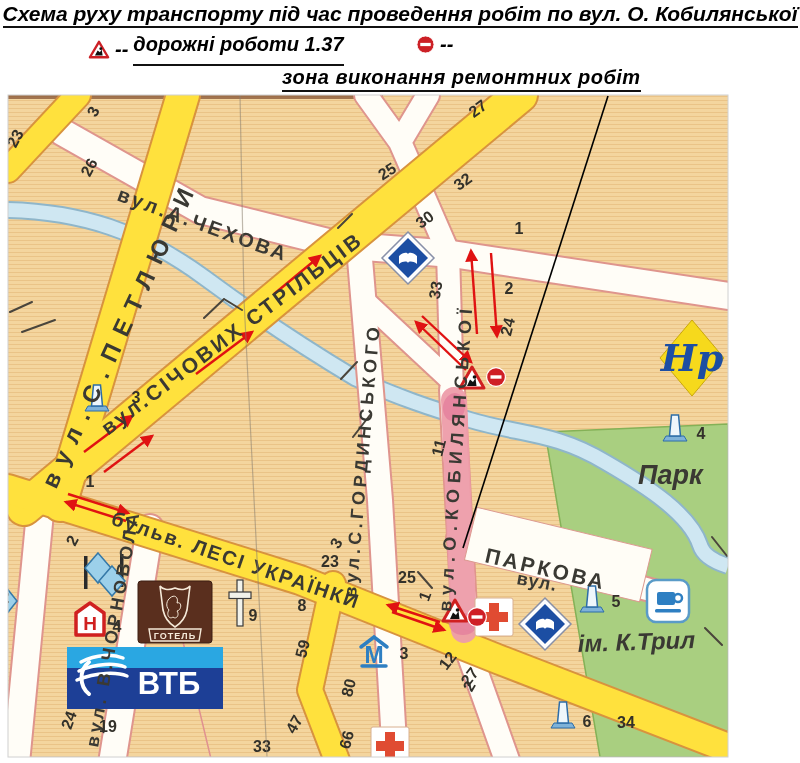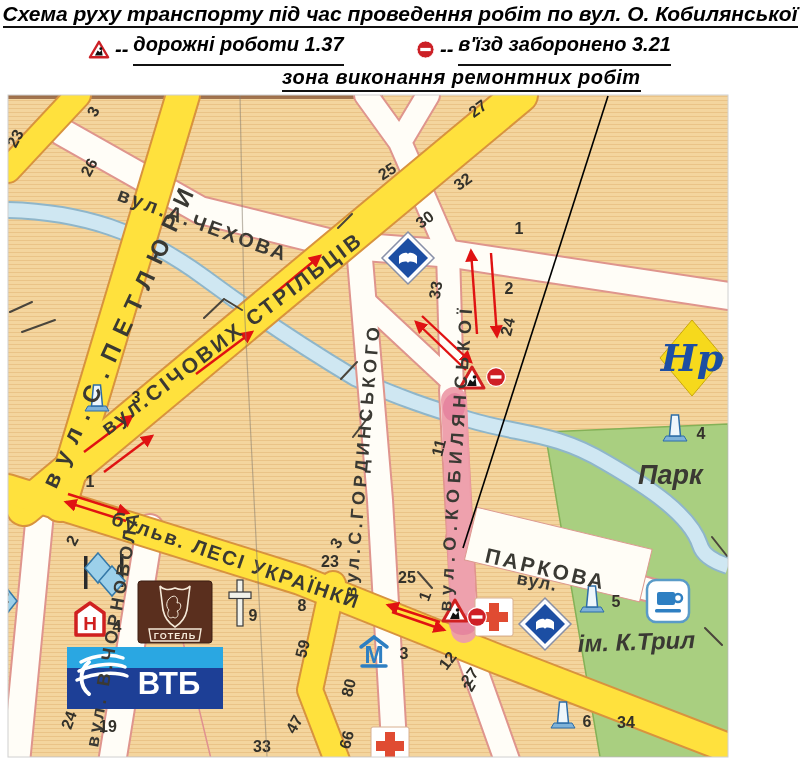--- a/index.html
+++ b/index.html
@@ -33,21 +33,20 @@
   <span class="dash">--</span>
   <span class="txt">дорожні роботи 1.37</span>
 </div>
 
 <div class="hdr legend-item" id="legend2">
   <svg width="19" height="19" viewBox="-10 -10 20 20">
     <circle cx="0" cy="0" r="9" fill="#cc2026" stroke="#fff" stroke-width="1"></circle>
     <rect x="-5.5" y="-1.7" width="11" height="3.4" fill="#fff"></rect>
   </svg>
   <span class="dash">--</span>
-  <span class="txt">в'їзд заборонено 3.21</span>
 </div>
 
 <div class="hdr" id="zone">
   <span>зона виконання ремонтних робіт</span>
 </div>
 
 <svg id="map-svg" width="800" height="763" viewBox="0 0 800 763">
   <defs>
     <clipPath id="mapclip">
         <rect x="8" y="95" width="720" height="662"></rect>

